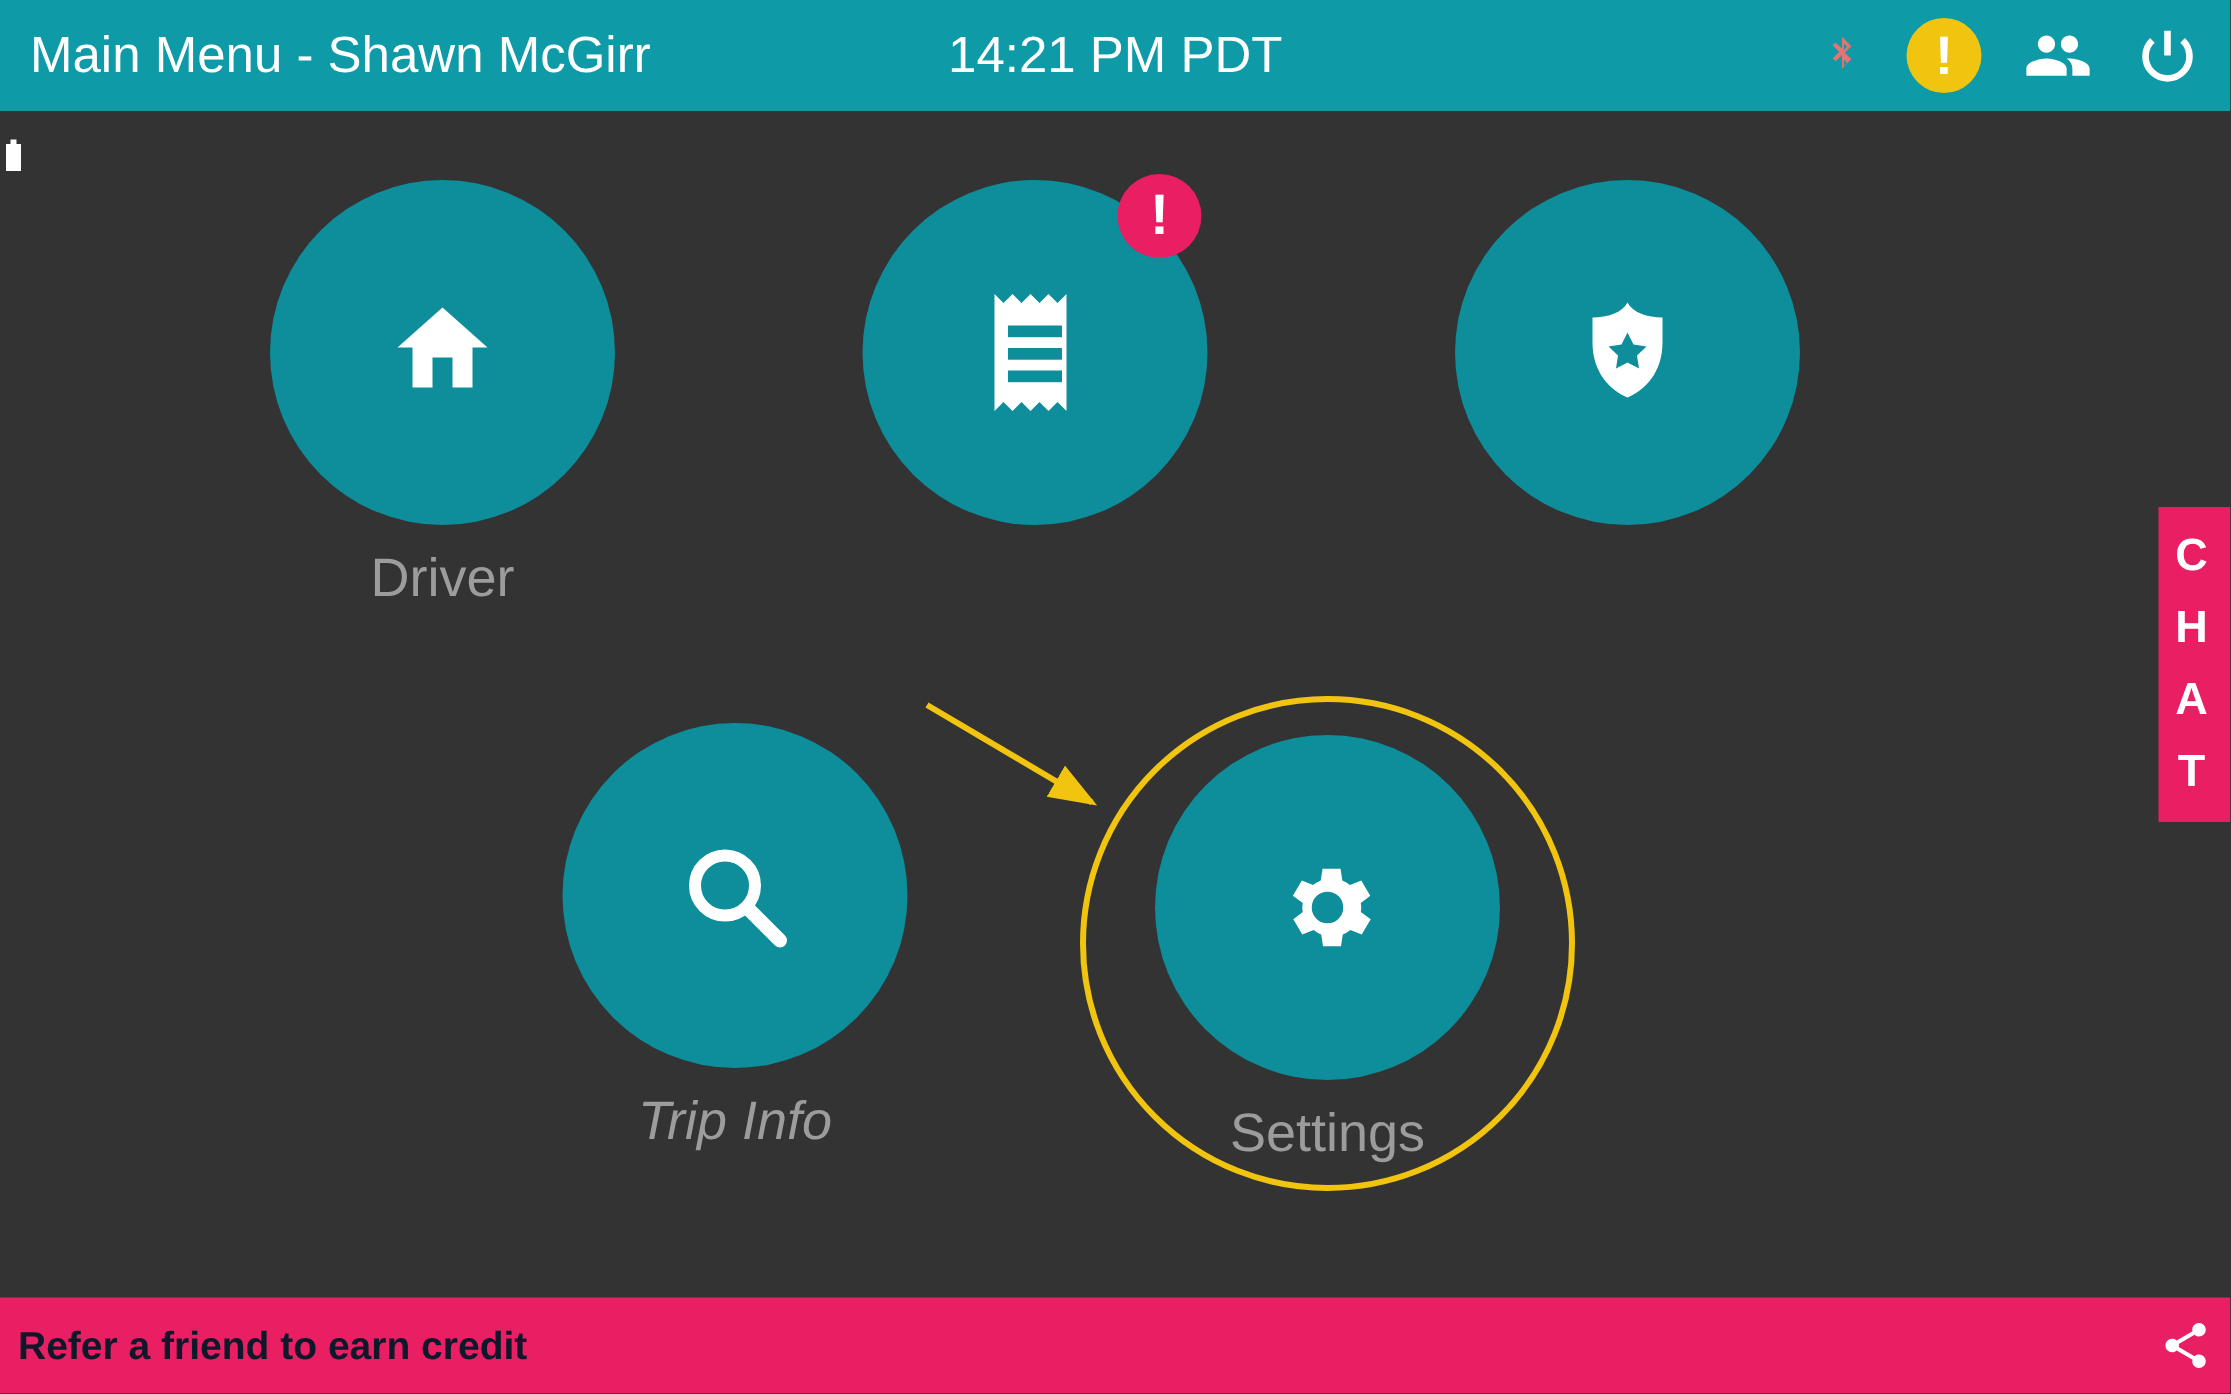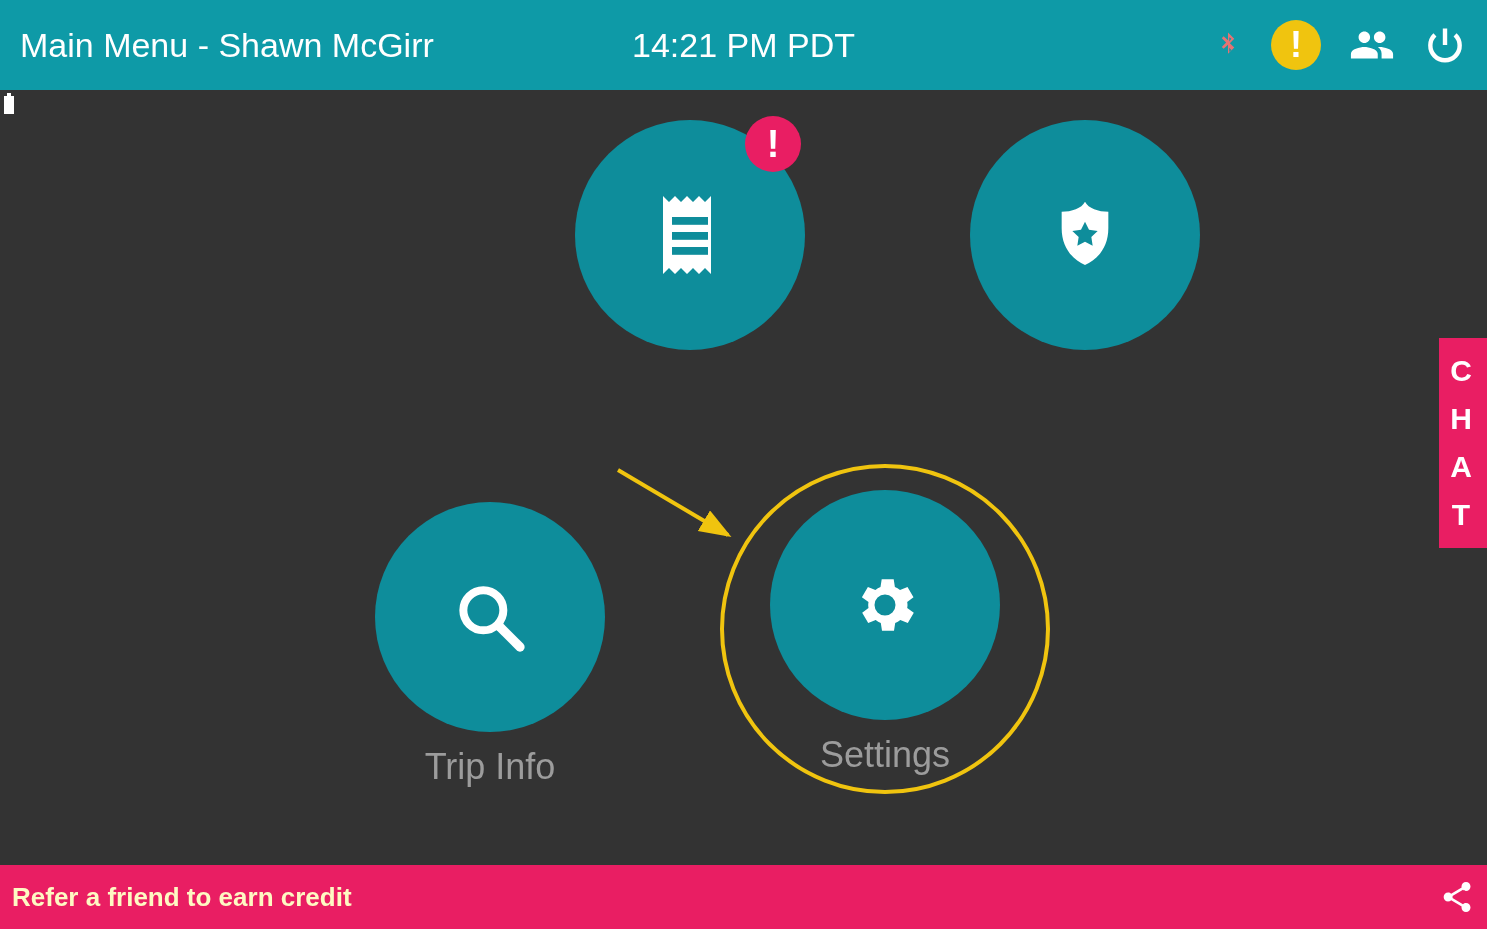--- a/index.html
+++ b/index.html
@@ -4,21 +4,21 @@
 <style>
   * { box-sizing: border-box; margin:0; padding:0; }
   body {
     width:1487px; height:929px;
     background:#333333;
     font-family: "Helvetica Neue", Arial, sans-serif;
     position:relative;
     overflow:hidden;
   }
   .topbar {
-    width:100%; height:90px;
+    width:100%; height:74px;
     background:#0e9aa7;
     display:flex; align-items:center;
     color:#fff;
     padding:0 20px;
   }
   .topbar .title { font-size:34px; font-weight:400; flex:0 0 auto; }
   .topbar .clock { font-size:34px; font-weight:400; position:absolute; left:50%; transform:translateX(-50%); }
   .topbar .right-icons { margin-left:auto; display:flex; align-items:center; gap:28px; }
   .topbar .bt-icon svg { width:30px; height:30px; display:block; }
   .topbar .alert-circle { width:50px; height:50px; border-radius:50%; background:#f0c40f; display:flex; align-items:center; justify-content:center; }
@@ -49,21 +49,21 @@
     position:absolute; right:0; top:338px; width:48px; height:210px;
     background:#e91e63; color:#fff;
     display:flex; flex-direction:column; align-items:center; justify-content:center;
     font-size:30px; font-weight:700; letter-spacing:4px;
     cursor:pointer;
   }
   .chat-tab span { line-height:1.6; }
 
   .bottombar {
     position:absolute; left:0; right:0; bottom:0; height:64px;
-    background:#e91e63; color:#fef9c3;
+    background:#e91e63; color:#0f172a;
     display:flex; align-items:center; padding:0 12px;
   }
   .bottombar .refer { font-size:26px; font-weight:700; }
   .bottombar .share { margin-left:auto; }
   .bottombar .share svg { width:36px; height:36px; fill:#fff; display:block; }
 </style>
 </head>
 <body>
 
 <div class="topbar">
@@ -89,20 +89,28 @@
           <path d="M6.5 6.5a8 8 0 1 0 11 0"></path>
         </svg>
     </div>
   </div>
 </div>
 
 <div class="battery-icon"></div>
 
 <div class="main-area">
 
+  <div class="menu-item" style="left:180px; top:30px;">
+    <div class="circle">
+      <svg width="80" height="80" viewBox="0 0 24 24">
+          <path d="M12 3l9 8h-3v8h-4v-6h-4v6H6v-8H3z"></path>
+        </svg>
+    </div>
+    <div class="label">Driver</div>
+  </div>
 
   <div class="menu-item" style="left:575px; top:30px;">
     <div class="circle">
       <svg width="72" height="90" viewBox="0 0 24 30">
         <path d="M3 2l2 2 2-2 2 2 2-2 2 2 2-2 2 2 2-2v26l-2-2-2 2-2-2-2 2-2-2-2 2-2-2-2 2V2z" fill="#fff"></path>
         <rect x="6" y="9" width="12" height="2.6" fill="#0e8d9b"></rect>
         <rect x="6" y="14" width="12" height="2.6" fill="#0e8d9b"></rect>
         <rect x="6" y="19" width="12" height="2.6" fill="#0e8d9b"></rect>
       </svg>
       <div class="badge-alert">
@@ -113,21 +121,21 @@
 
   <div class="menu-item" style="left:970px; top:30px;">
     <div class="circle">
       <svg width="80" height="80" viewBox="0 0 24 24">
         <path d="M12 2c1 2 4 3 7 3v5c0 6-3.5 9.5-7 11-3.5-1.5-7-5-7-11V5c3 0 6-1 7-3z" fill="#fff"></path>
         <path d="M12 8l1.2 2.4 2.6.4-1.9 1.8.4 2.6L12 14l-2.3 1.2.4-2.6-1.9-1.8 2.6-.4z" fill="#0e8d9b"></path>
       </svg>
     </div>
   </div>
 
-  <div class="menu-item" style="left:375px; top:412px;">
+  <div class="menu-item" style="left:375px; top:392px;font-style:italic;">
     <div class="circle">
       <svg width="80" height="80" viewBox="0 0 24 24">
         <circle cx="10" cy="10" r="6" fill="none" stroke="#fff" stroke-width="2.4"></circle>
         <line x1="15" y1="15" x2="21" y2="21" stroke="#fff" stroke-width="2.8" stroke-linecap="round"></line>
       </svg>
     </div>
     <div class="label">Trip Info</div>
   </div>
 
   <div class="menu-item" style="left:770px; top:400px;align-items:center;">

